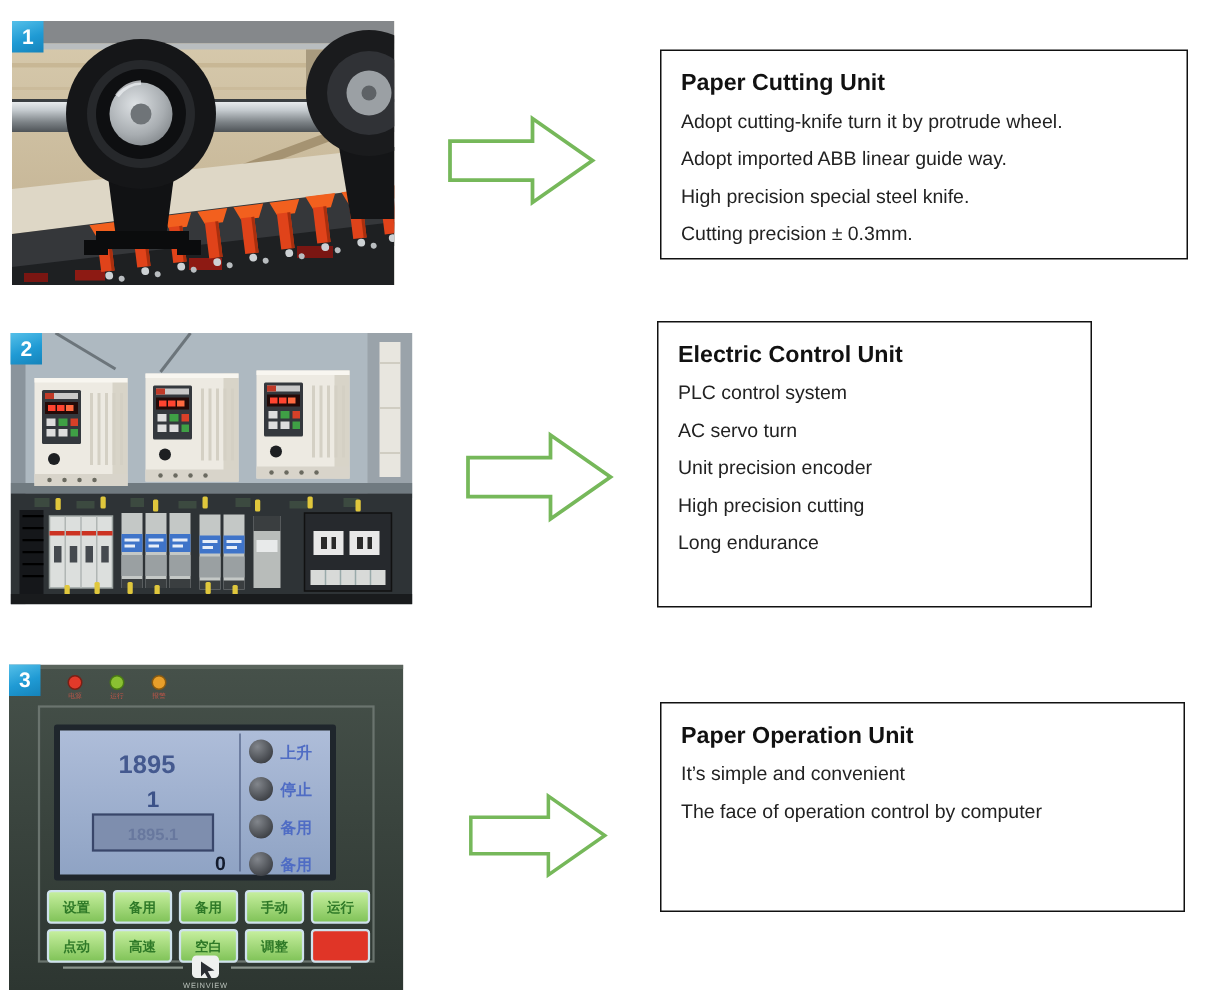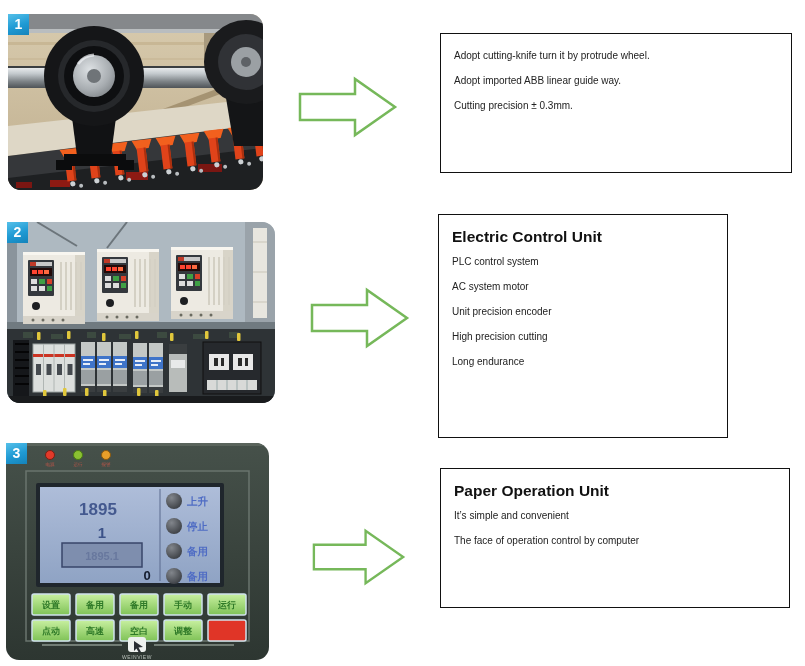--- a/index.html
+++ b/index.html
@@ -1,32 +1,32 @@
 <!DOCTYPE html>
 <html><head>
 <meta charset="utf-8">
 <style>
   html,body{margin:0;padding:0;background:#ffffff;}
   body{font-family:"Liberation Sans", sans-serif;}
   #canvas{position:relative;width:805px;height:666px;background:#ffffff;overflow:hidden;}
 
-  .photo{position:absolute;overflow:hidden;border-radius:13px;}
+  .photo{position:absolute;overflow:hidden;}
   .photo svg{display:block;width:100%;height:100%;}
 
   .badge{position:absolute;width:21px;height:21px;line-height:21px;text-align:center;
          background:linear-gradient(160deg,#55c0e9 0%,#1f9ad4 55%,#1583ba 100%);
          color:#fff;font-size:14px;font-weight:bold;z-index:5;}
 
   .arrow{position:absolute;}
   .arrow svg{display:block;width:100%;height:100%;}
 
   .tbox{position:absolute;border:1.5px solid #111111;background:#ffffff;
         padding:9px 13px;box-sizing:border-box;overflow:hidden;}
   .tbox-title{font-size:15.5px;font-weight:bold;color:#111;line-height:25px;}
-  .tbox-line{font-size:10px;color:#222;line-height:25px;white-space:nowrap;}
+  .tbox-line{font-size:13px;color:#222;line-height:25px;white-space:nowrap;}
 
   .lcd-count{font:bold 17px "Liberation Sans",sans-serif;fill:#44598f;}
   .lcd-one{font:bold 15px "Liberation Sans",sans-serif;fill:#3c5288;}
   .lcd-entry{font:bold 11px "Liberation Sans",sans-serif;fill:#68789e;}
   .lcd-digit{font:bold 13px "Liberation Sans",sans-serif;fill:#141c2e;}
   .lcd-side{font:bold 10.5px "Liberation Sans",sans-serif;fill:#4f6cc4;}
   .btn-label{font:bold 9px "Liberation Sans",sans-serif;fill:#2f7a28;}
   .led-label{font:4.5px "Liberation Sans",sans-serif;fill:#c05548;}
   .brand-label{font:5px "Liberation Sans",sans-serif;fill:#b9c1ba;letter-spacing:.5px;}
 </style>
@@ -107,22 +107,24 @@
   </div>
   <div class="badge" style="left:8px;top:14px;">1</div>
 
   <div class="arrow" style="left:298px;top:76px;width:100px;height:62px;">
     <svg viewBox="0 0 100 62">
       <polygon points="2,18 57,18 57,3 97,31 57,59 57,44 2,44" fill="#ffffff" stroke="#76b85a" stroke-width="2.5" stroke-linejoin="miter"></polygon>
     </svg>
   </div>
 
   <div class="tbox" style="left:440px;top:33px;width:352px;height:140px;">
+    <div class="tbox-title">Paper Cutting Unit</div>
     <div class="tbox-line">Adopt cutting-knife turn it by protrude wheel.</div>
     <div class="tbox-line">Adopt imported ABB linear guide way.</div>
+    <div class="tbox-line">High precision special steel knife.</div>
     <div class="tbox-line">Cutting precision ± 0.3mm.</div>
   </div>
 
   <div class="photo" style="left:7px;top:222px;width:268px;height:181px;">
     <svg viewBox="0 0 268 181" preserveAspectRatio="none">
       <defs>
         <g id="inv2">
           <rect width="62" height="72" fill="#edeae2"></rect>
           <rect x="52" width="10" height="72" fill="#d8d4c8"></rect>
           <rect width="62" height="3" fill="#f8f6f0"></rect>
@@ -250,24 +252,24 @@
     </svg>
   </div>
   <div class="badge" style="left:7px;top:222px;">2</div>
 
   <div class="arrow" style="left:310px;top:287px;width:100px;height:62px;">
     <svg viewBox="0 0 100 62">
       <polygon points="2,18 57,18 57,3 97,31 57,59 57,44 2,44" fill="#ffffff" stroke="#76b85a" stroke-width="2.5" stroke-linejoin="miter"></polygon>
     </svg>
   </div>
 
-  <div class="tbox" style="left:438px;top:214px;width:290px;height:224px;">
+  <div class="tbox" style="left:438px;top:214px;width:290px;height:191px;">
     <div class="tbox-title">Electric Control Unit</div>
     <div class="tbox-line">PLC control system</div>
-    <div class="tbox-line">AC system motor</div>
+    <div class="tbox-line">AC servo turn</div>
     <div class="tbox-line">Unit precision encoder</div>
     <div class="tbox-line">High precision cutting</div>
     <div class="tbox-line">Long endurance</div>
   </div>
 
   <div class="photo" style="left:6px;top:443px;width:263px;height:217px;">
     <svg viewBox="0 0 263 217" preserveAspectRatio="none">
       <defs>
         <linearGradient id="panel3" x1="0" y1="0" x2="0" y2="1">
           <stop offset="0" stop-color="#46514a"></stop>

